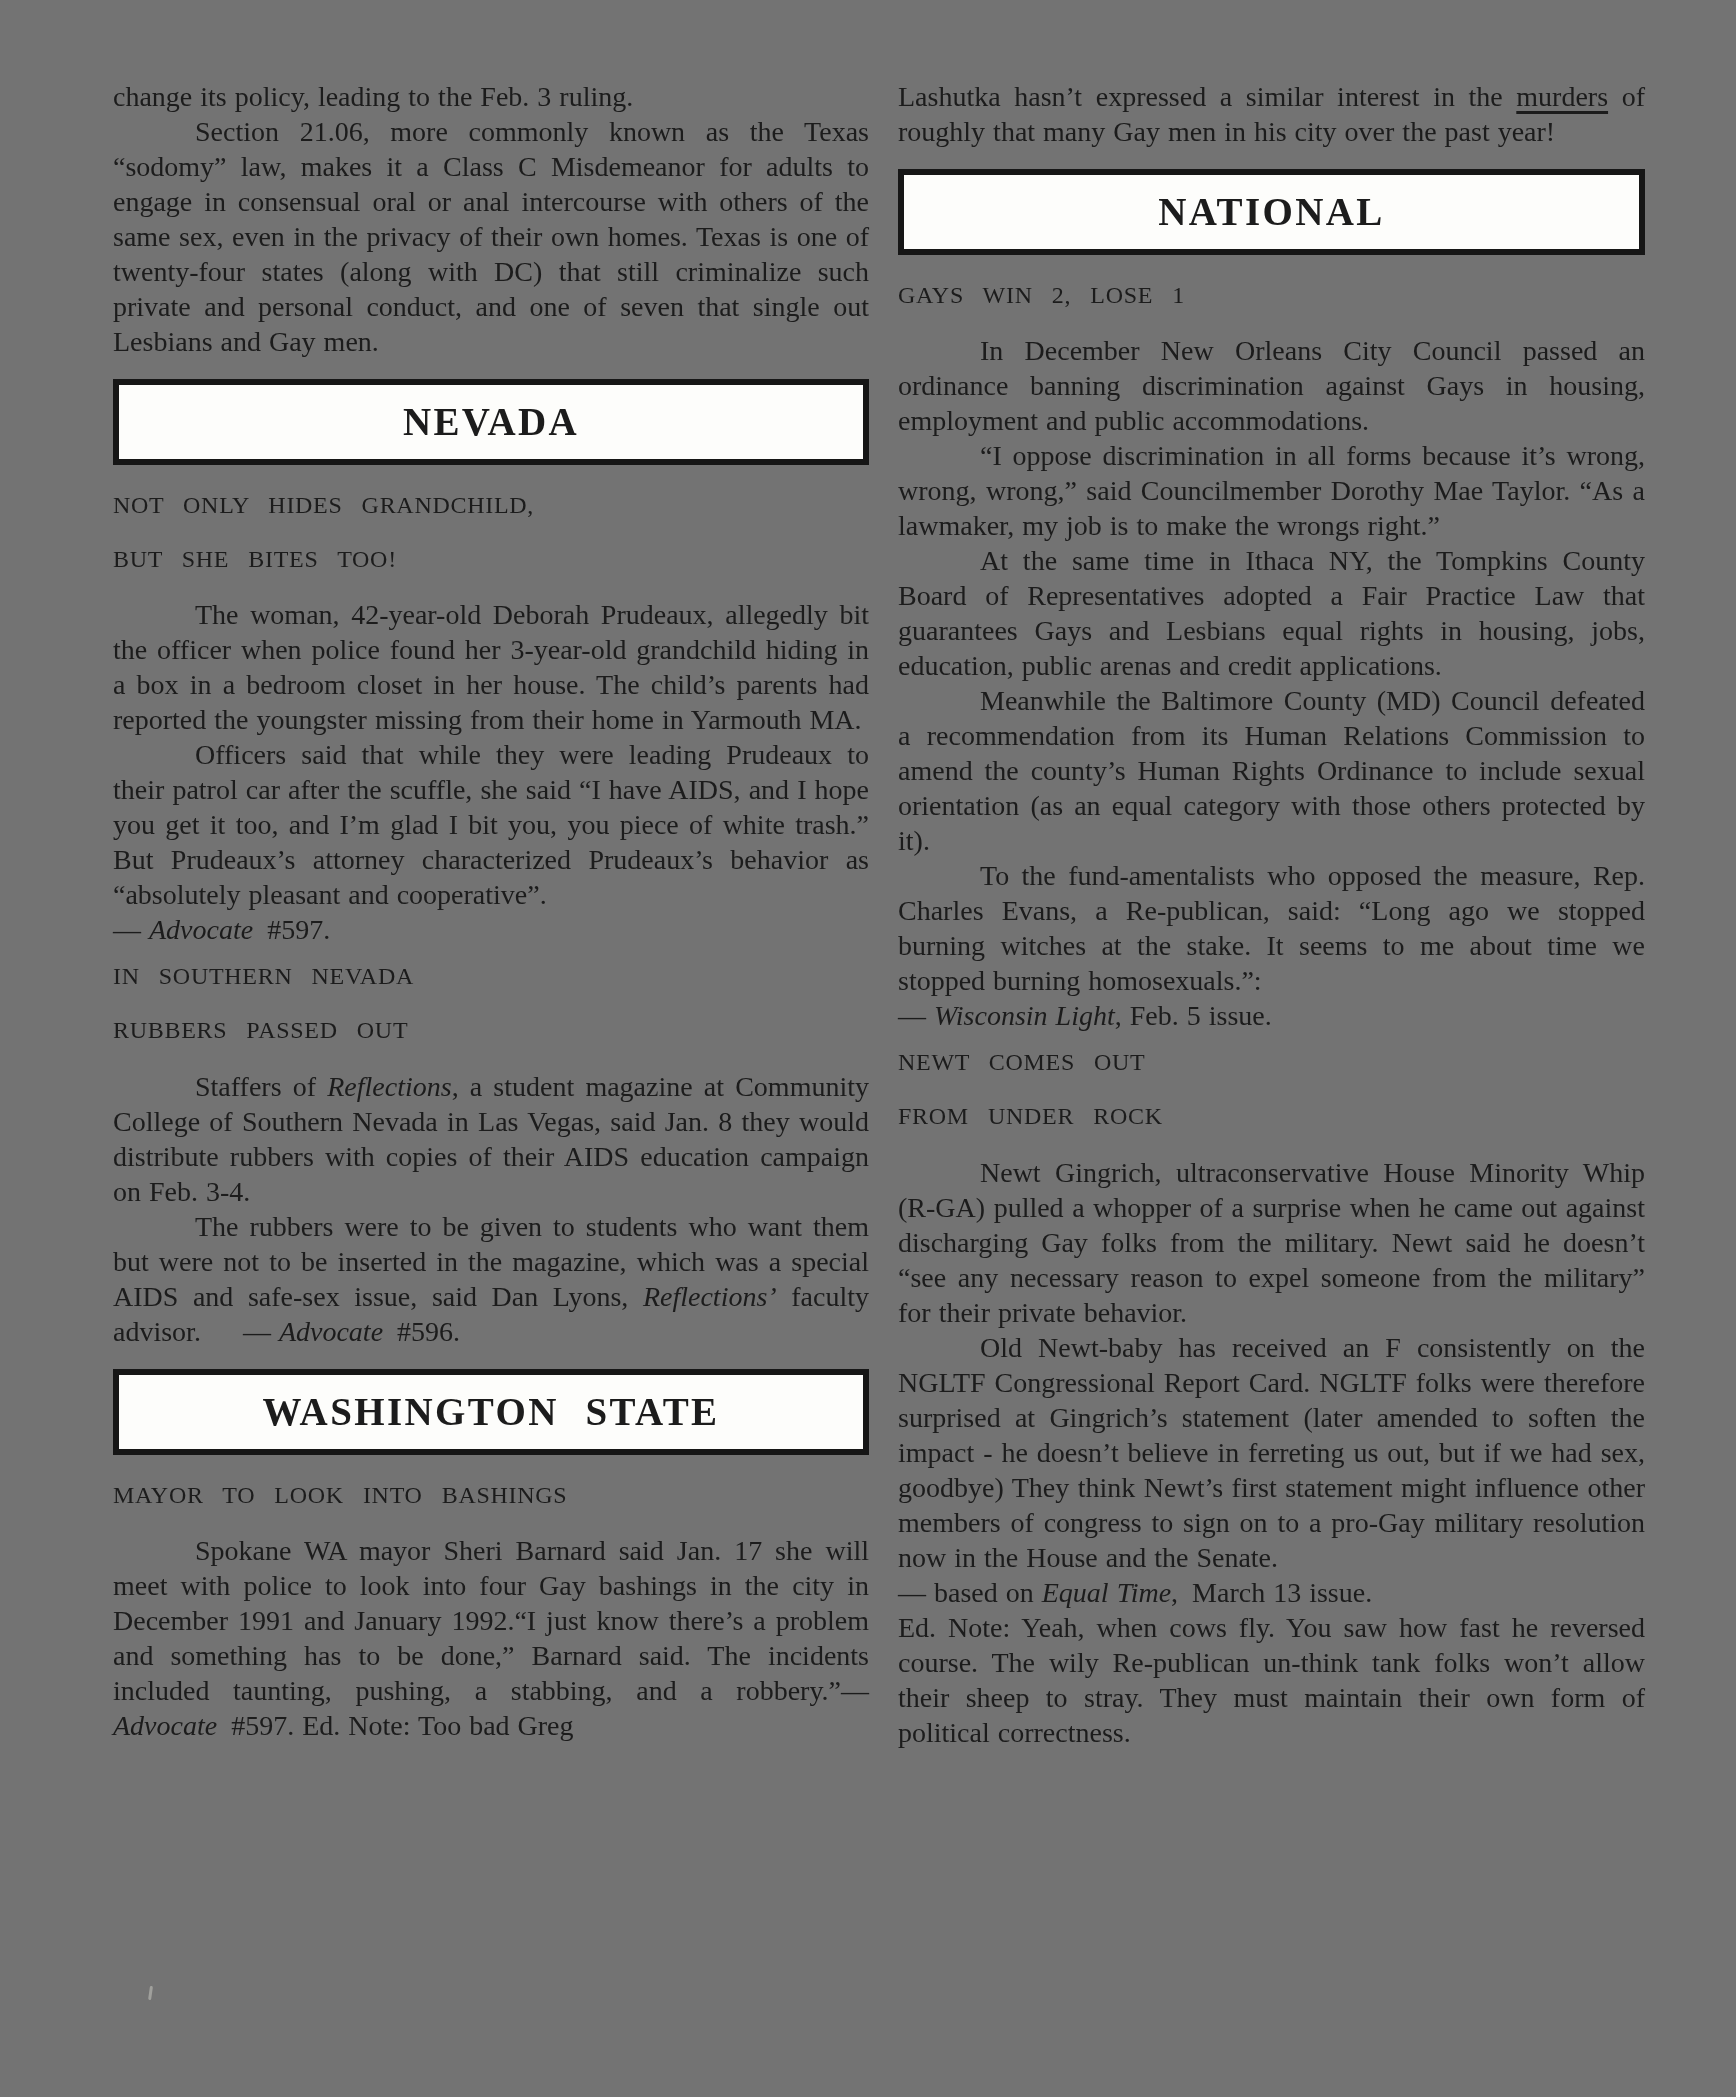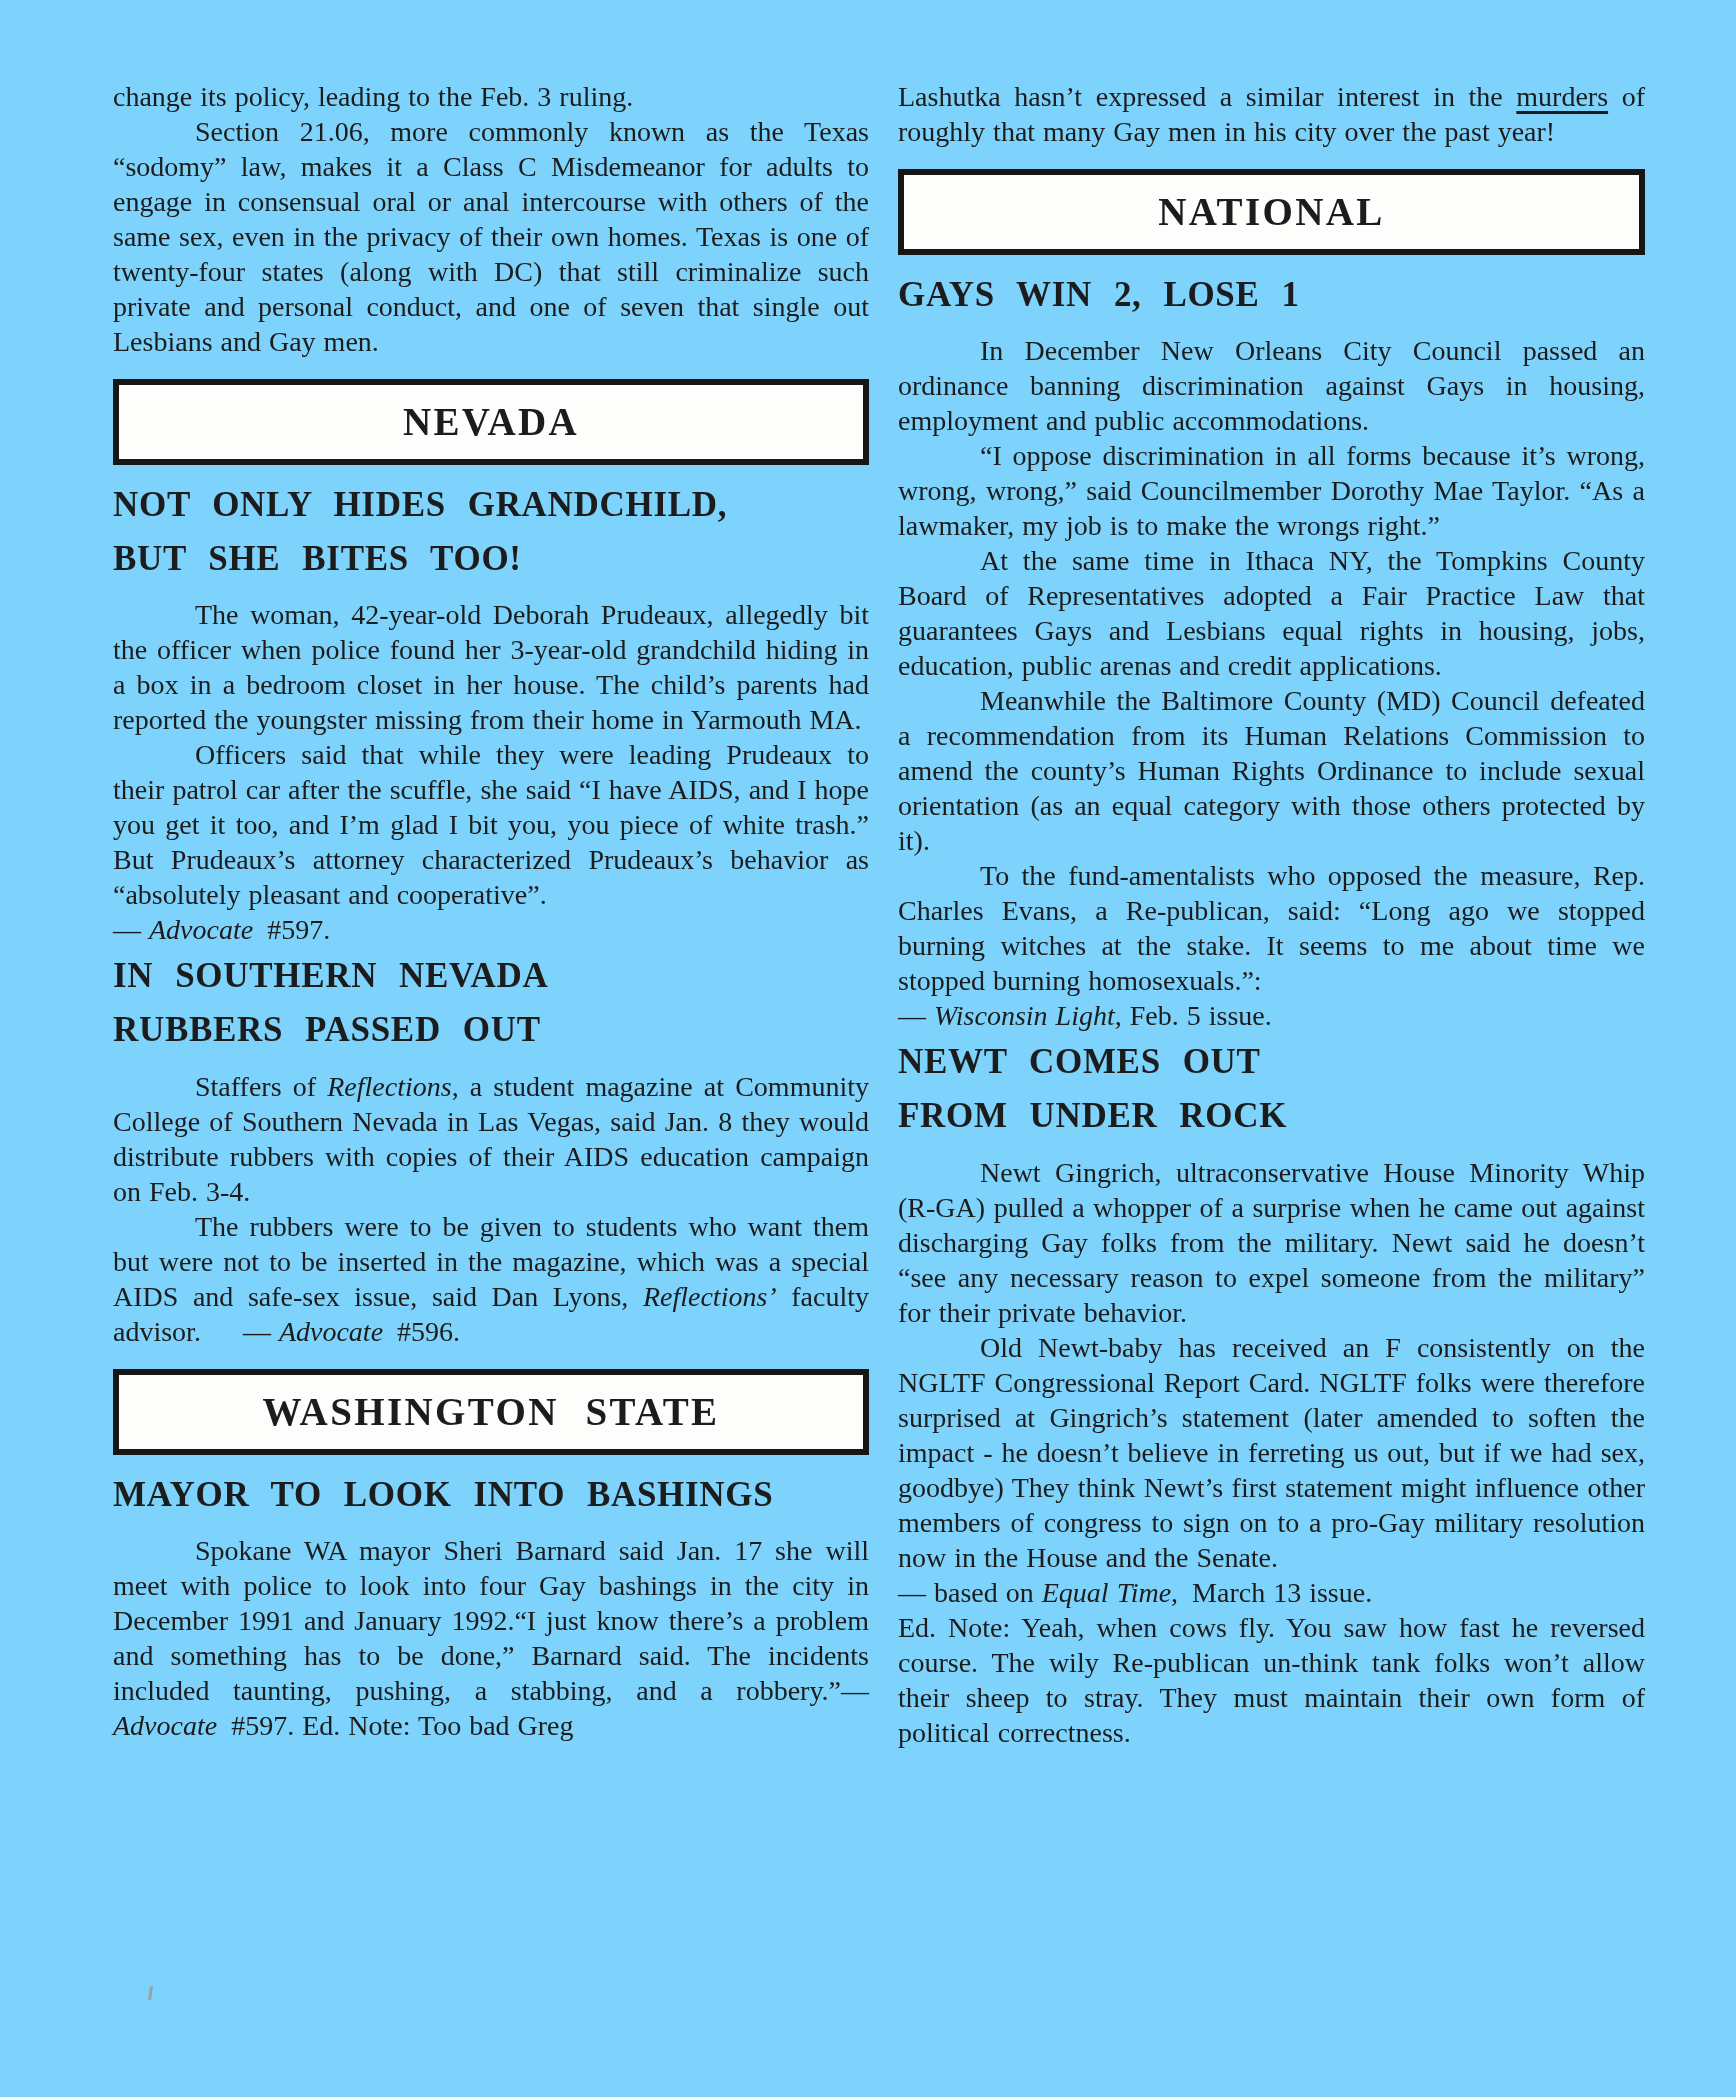--- a/index.html
+++ b/index.html
@@ -42,38 +42,38 @@
     font-weight: bold;
     font-size: 39px;
     line-height: 65px;
     letter-spacing: 2.4px;
     word-spacing: 14.4px;
     padding: 3.8px 0 5.7px 0;
   }
 
   .subhead { margin: 1.9px 0 11.5px 0; }
   .subhead-line {
-    font-weight: bold;
-    font-size: 35px;
+    font-weight: normal;
+    font-size: 24px;
     line-height: 54px;
     letter-spacing: 0.7px;
     word-spacing: 12.4px;
     white-space: nowrap;
   }
 
   .scan-artifact {
     position: absolute;
     border-radius: 1.4px;
     transform: rotate(8deg);
   }
 </style>
 </head>
 <body>
 
-<div class="page" style="background: #7dd3fc; color: rgb(28, 28, 28);">
+<div class="page" style="background: #737373; color: rgb(28, 28, 28);">
   <div class="col col-left">
       <p class="body"><span>change its policy, leading to the Feb. 3 ruling.</span></p>
       <p class="body indent"><span>Section 21.06, more commonly known as the Texas “sodomy” law, makes it a Class C Misdemeanor for adults to engage in consensual oral or anal intercourse with others of the same sex, even in the privacy of their own homes. Texas is one of twenty-four states (along with DC) that still criminalize such private and personal conduct, and one of seven that single out Lesbians and Gay men.</span></p>
       <div class="section-box">
         <div class="section-title">NEVADA</div>
       </div>
       <div class="subhead">
         <div class="subhead-line">NOT ONLY HIDES GRANDCHILD,</div>
         <div class="subhead-line">BUT SHE BITES TOO!</div>
       </div>

